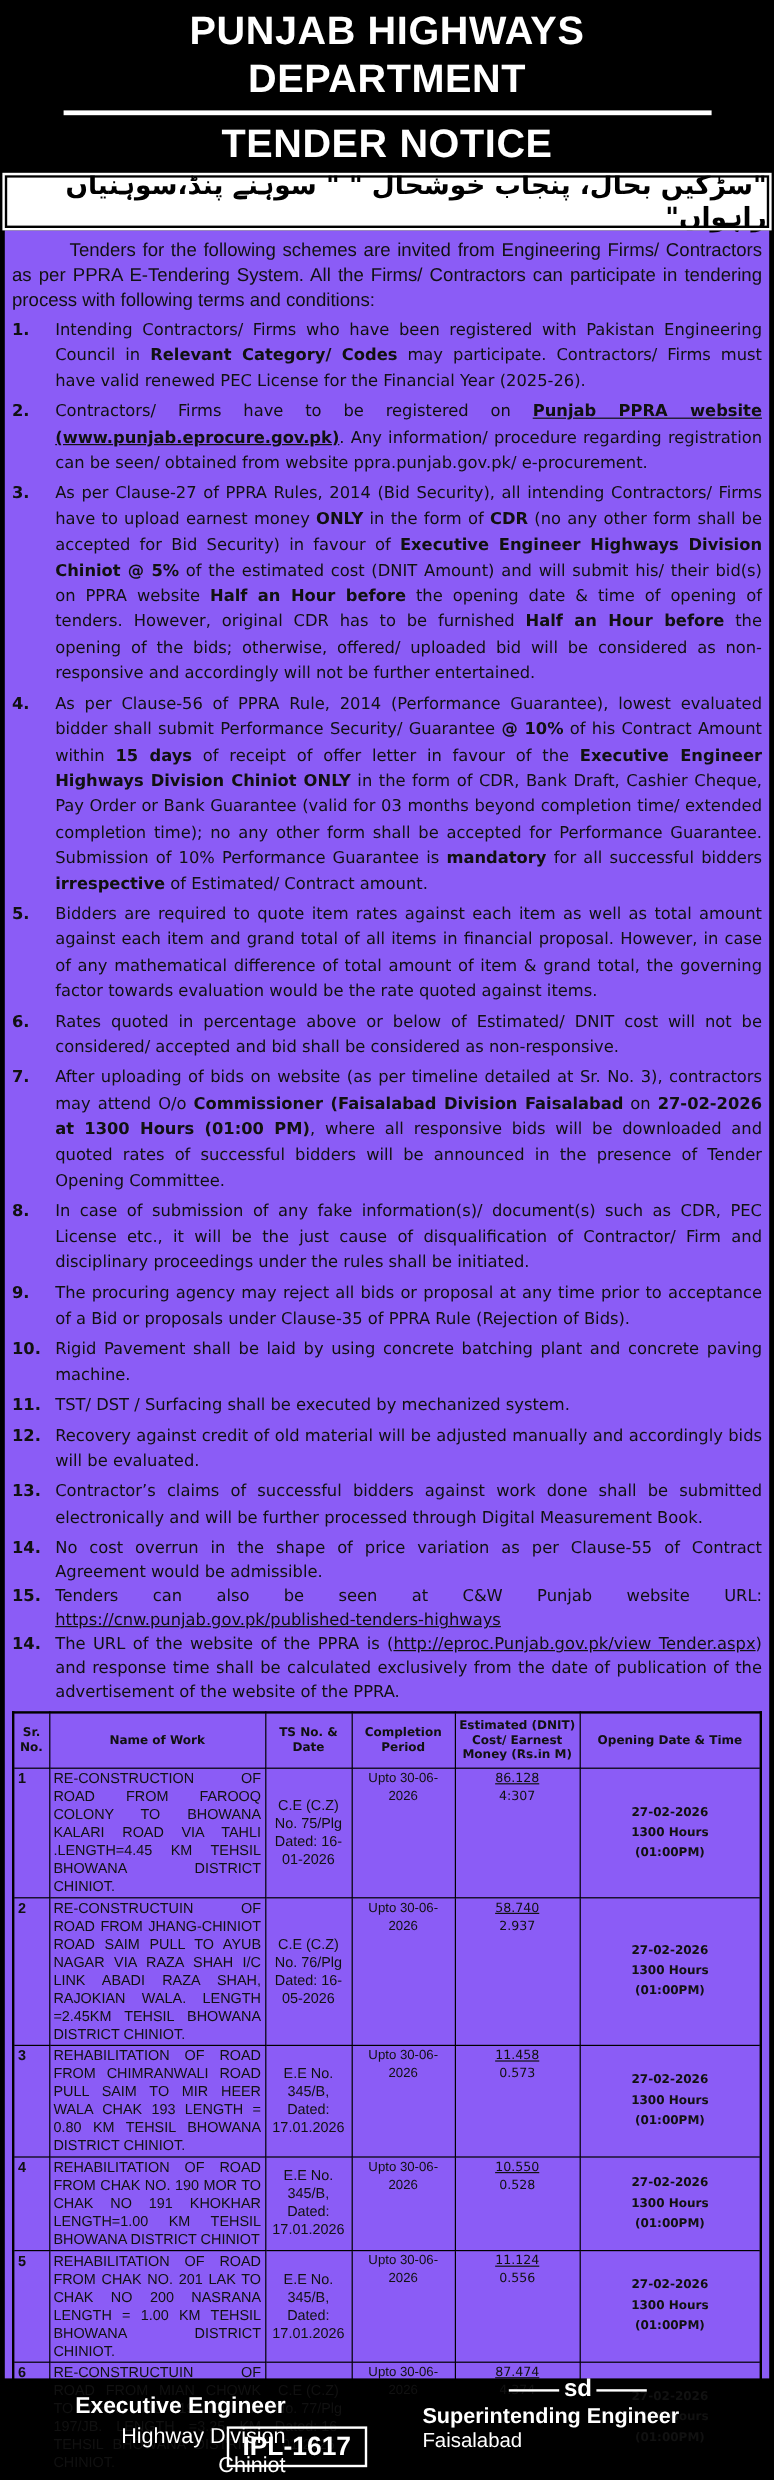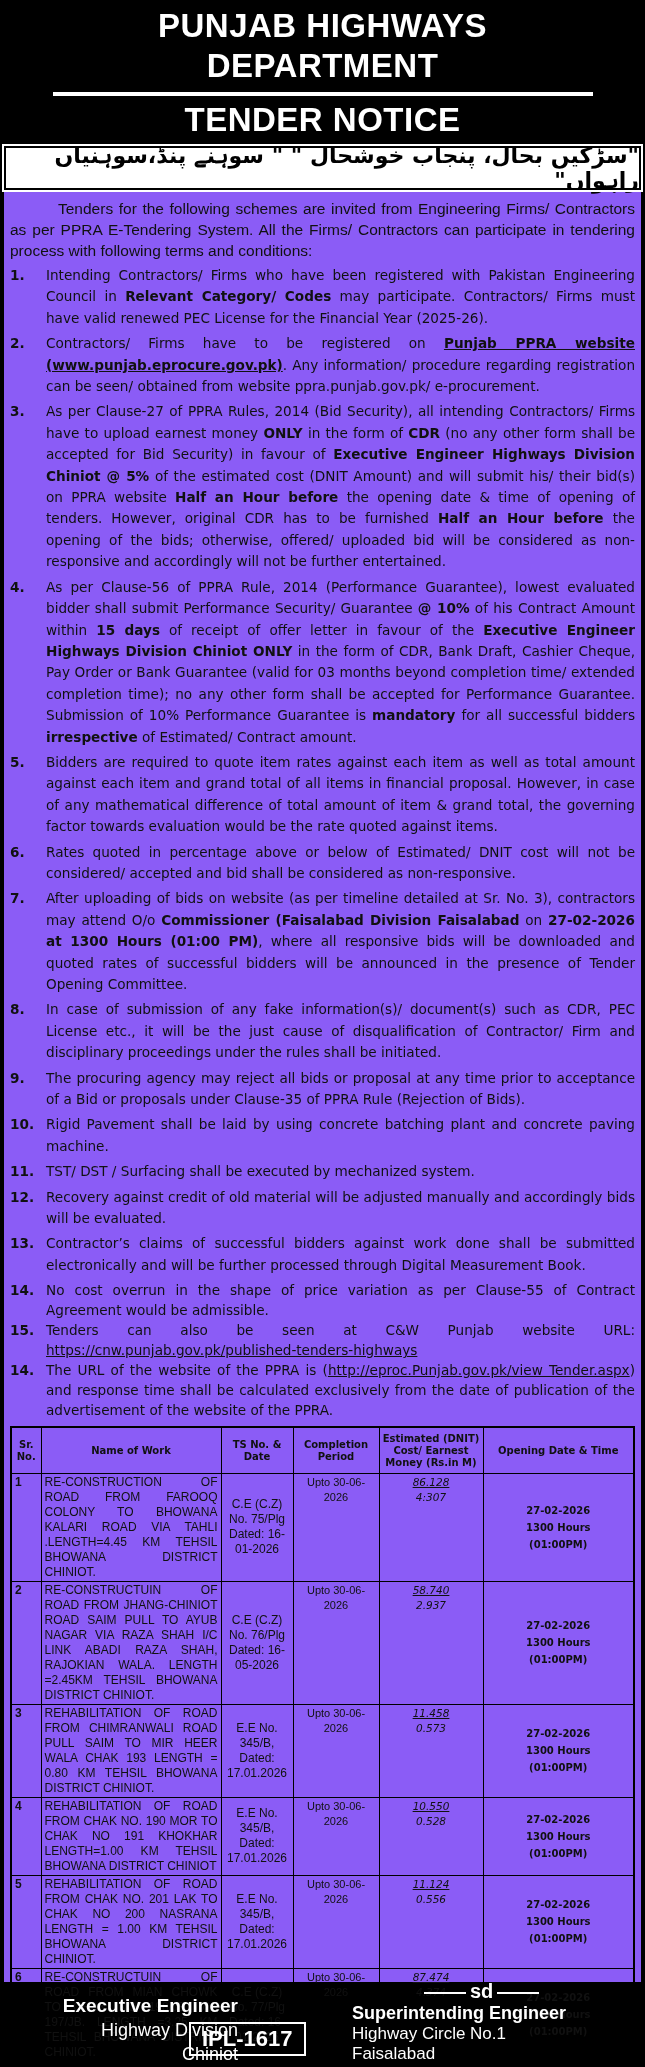--- a/index.html
+++ b/index.html
@@ -21,21 +21,21 @@
   ol.terms li .txt b { font-weight: bold; }
   ol.terms li.tight { margin-bottom: 0; line-height: 20px; }
   table.works { width: 100%; border-collapse: collapse; margin-top: 6px; border: 2px solid #000; }
   table.works th, table.works td { border: 1.5px solid #000; vertical-align: top; }
   table.works th { font-family: "DejaVu Sans", sans-serif; font-size: 10px; font-weight: bold; text-align: center; vertical-align: middle; height: 46px; line-height: 12px; }
   table.works td { font-family: "Liberation Sans", sans-serif; font-size: 12px; line-height: 15px; padding: 1px 3px; }
   td.sr { width: 30px; font-weight: bold; font-family: "DejaVu Sans", sans-serif; font-size: 10px; }
   td.name { width: 180px; text-align: justify; }
   td.ts { width: 72px; text-align: center; vertical-align: middle !important; }
   td.comp { width: 86px; text-align: center; font-size: 11px !important; }
-  td.est { width: 104px; text-align: center; font-family: "DejaVu Sans", sans-serif !important; font-size: 10.5px !important; font-style: italic; }
+  td.est { width: 104px; text-align: center; font-family: "DejaVu Sans", sans-serif !important; font-size: 10.5px !important; }
   td.est .cost { text-decoration: underline; display: block; }
   td.open { text-align: center; vertical-align: middle !important; font-family: "DejaVu Sans", sans-serif !important; font-size: 10px !important; font-weight: bold; line-height: 17px !important; }
   .footer { position: absolute; left: 0; top: 1980px; width: 645px; height: 87px; color: #fff; }
   .sd { position: absolute; left: 420px; top: 0px; font-family: "Liberation Sans", sans-serif; font-weight: bold; font-size: 20px; }
   .sd::before, .sd::after { content: ""; display: inline-block; width: 42px; height: 2px; background: #fff; vertical-align: middle; margin: 0 4px; }
   .ee { position: absolute; left: 8px; top: 14px; width: 230px; text-align: right; font-family: "Liberation Sans", sans-serif; }
   .ee .r1 { font-weight: bold; font-size: 19px; line-height: 24px; }
   .ee .r2, .ee .r3 { font-size: 18px; line-height: 24px; }
   .ipl { position: absolute; left: 189px; top: 42px; border: 2px solid #fff; padding: 1px 11px; font-family: "Liberation Sans", sans-serif; font-weight: bold; font-size: 22px; line-height: 28px; }
   .se { position: absolute; left: 352px; top: 22px; width: 288px; text-align: left; font-family: "Liberation Sans", sans-serif; }
@@ -218,17 +218,16 @@
   <div class="footer">
     <div class="sd">sd</div>
     <div class="ee">
       <div class="r1">Executive Engineer</div>
       <div class="r2">Highway Division</div>
       <div class="r3">Chiniot</div>
     </div>
     <div class="ipl">IPL-1617</div>
     <div class="se">
       <div class="r1">Superintending Engineer</div>
-      <div class="r2">Highway Circle No.1</div>
       <div class="r3">Faisalabad</div>
     </div>
   </div>
 </div>
 
 </body></html>

